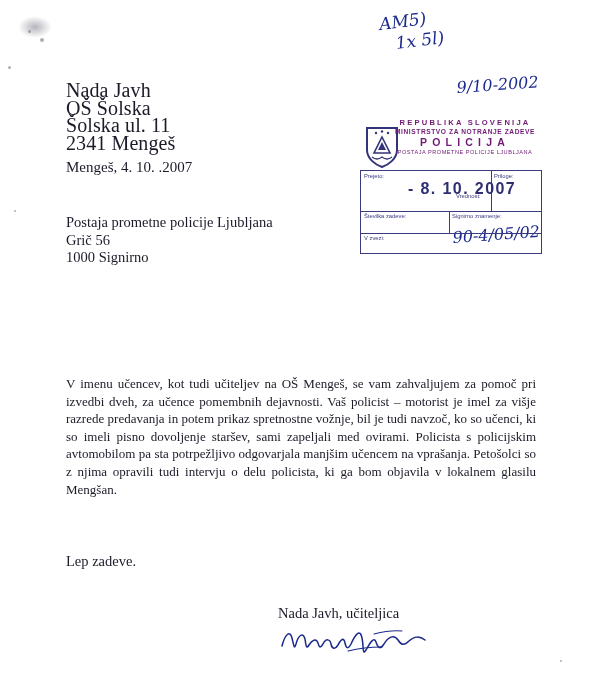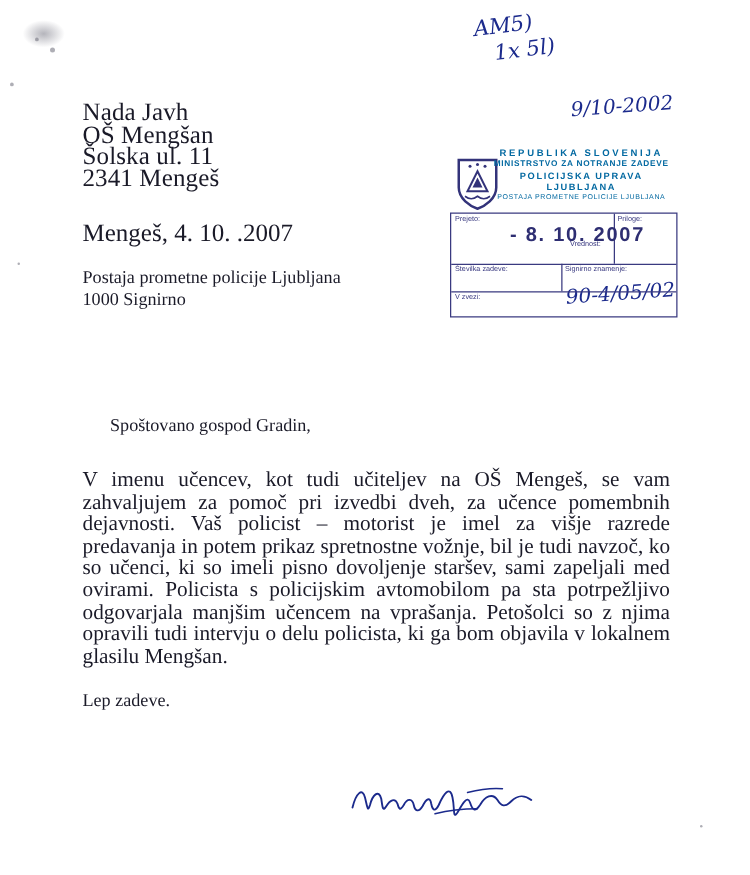--- a/index.html
+++ b/index.html
@@ -40,42 +40,42 @@
     position: absolute;
     left: 66px;
     top: 82px;
     font-size: 20px;
     line-height: 17.5px;
     letter-spacing: 0.1px;
   }
   .date-line {
     position: absolute;
     left: 66px;
-    top: 176px;
-    font-size: 20px;
+    top: 159px;
+    font-size: 15px;
   }
   .addr-recipient {
     position: absolute;
     left: 66px;
     top: 214px;
     font-size: 14.5px;
     line-height: 17.5px;
   }
   .salutation {
     position: absolute;
     left: 88px;
     top: 333px;
     font-size: 14.5px;
   }
   .body-text {
     position: absolute;
     left: 66px;
     top: 375px;
     width: 470px;
-    font-size: 17px;
+    font-size: 13px;
     line-height: 17.6px;
     text-align: justify;
   }
   .body-text p {
     margin: 0;
   }
   .closing {
     position: absolute;
     left: 66px;
     top: 553px;
@@ -142,21 +142,21 @@
     height: 134px;
     color: #2b2b6e;
   }
   .stamp-head {
     position: absolute;
     left: 30px;
     top: 0px;
     width: 150px;
     text-align: center;
     font-family: "Liberation Sans", sans-serif;
-    color: #0369a1;
+    color: #701a75;
   }
   .stamp-l1 {
     font-size: 7.6px;
     letter-spacing: 2.2px;
     font-weight: bold;
   }
   .stamp-l2 {
     font-size: 6.6px;
     letter-spacing: 0.6px;
     font-weight: bold;
@@ -231,40 +231,41 @@
 
   <div class="smudge" style="left:18px; top:16px; width:34px; height:22px;"></div>
   <div class="speck" style="left:40px; top:38px; width:4px; height:4px;"></div>
   <div class="speck" style="left:28px; top:30px; width:3px; height:3px;"></div>
   <div class="speck" style="left:8px; top:66px; width:3px; height:3px;"></div>
   <div class="speck" style="left:14px; top:210px; width:2px; height:2px;"></div>
   <div class="speck" style="left:560px; top:660px; width:2px; height:2px;"></div>
 
   <div class="addr-sender">
     <div>Nada Javh</div>
-    <div>OŠ Mengšan</div>
+    <div>OŠ Šolska</div>
     <div>Šolska ul. 11</div>
     <div>2341 Mengeš</div>
   </div>
 
   <div class="date-line">Mengeš, 4. 10. .2007</div>
 
   <div class="addr-recipient">
     <div>Postaja prometne policije Ljubljana</div>
+    <div>Grič 56</div>
     <div>1000 Signirno</div>
   </div>
 
-  <div class="salutation">Spoštovano gospod Gradin,</div>
 
   <div class="body-text">
     <p>V imenu učencev, kot tudi učiteljev na OŠ Mengeš, se vam zahvaljujem za pomoč pri izvedbi dveh, za učence pomembnih dejavnosti. Vaš policist – motorist je imel za višje razrede predavanja in potem prikaz spretnostne vožnje, bil je tudi navzoč, ko so učenci, ki so imeli pisno dovoljenje staršev, sami zapeljali med ovirami. Policista s policijskim avtomobilom pa sta potrpežljivo odgovarjala manjšim učencem na vprašanja. Petošolci so z njima opravili tudi intervju o delu policista, ki ga bom objavila v lokalnem glasilu Mengšan.</p>
   </div>
 
   <div class="closing">Lep zadeve.</div>
 
+  <div class="sign-name">Nada Javh, učiteljica</div>
 
   <div class="hw-signature">
     <svg width="150" height="42" viewBox="0 0 150 42">
       <path d="M4 26 C7 14, 12 10, 14 18 C16 26, 16 30, 18 24 C20 16, 25 11, 27 19 C28 25, 28 30, 31 25 C34 20, 38 18, 40 23 C41 27, 42 29, 45 24 C48 18, 52 19, 53 24 C54 29, 57 30, 60 25 C63 19, 66 17, 67 23 C68 28, 70 30, 73 24 C77 15, 82 8, 84 18 C86 27, 84 36, 88 30 C92 23, 96 16, 98 22 C100 28, 102 30, 106 24 C110 17, 116 14, 120 20 C123 25, 126 26, 131 21 C136 16, 142 16, 147 20" fill="none" stroke="#1b2a8c" stroke-width="1.5" stroke-linecap="round"></path>
       <path d="M70 31 C78 29, 92 27, 104 27" fill="none" stroke="#1b2a8c" stroke-width="1.2" stroke-linecap="round"></path>
       <path d="M96 14 C104 12, 114 10, 124 11" fill="none" stroke="#1b2a8c" stroke-width="1.1" stroke-linecap="round"></path>
     </svg>
   </div>
 
   <div class="handwriting hw-top">
@@ -288,21 +289,21 @@
       <path d="M18 16 L22 24 H14 Z" fill="#33337a"></path>
       <path d="M8 31 q5 4 10 0 q5 4 10 0" fill="none" stroke="#33337a" stroke-width="1.3"></path>
       <circle cx="12" cy="7" r="1.2" fill="#33337a"></circle>
       <circle cx="18" cy="5.5" r="1.2" fill="#33337a"></circle>
       <circle cx="24" cy="7" r="1.2" fill="#33337a"></circle>
     </svg>
 
     <div class="stamp-head">
       <div class="stamp-l1">REPUBLIKA SLOVENIJA</div>
       <div class="stamp-l2">MINISTRSTVO ZA NOTRANJE ZADEVE</div>
-      <div class="stamp-l4">POLICIJSKA UPRAVA LJUBLJANA</div>
+      <div class="stamp-l3">POLICIJA</div>
       <div class="stamp-l5">POSTAJA PROMETNE POLICIJE LJUBLJANA</div>
     </div>
 
     <div class="stamp-box">
       <div class="divider-h" style="top:40px;"></div>
       <div class="divider-h" style="top:62px;"></div>
       <div class="divider-v" style="left:130px; top:0; height:40px;"></div>
       <div class="divider-v" style="left:88px; top:40px; height:22px;"></div>
 
       <div class="cell-lbl" style="left:3px; top:2px;">Prejeto:</div>

